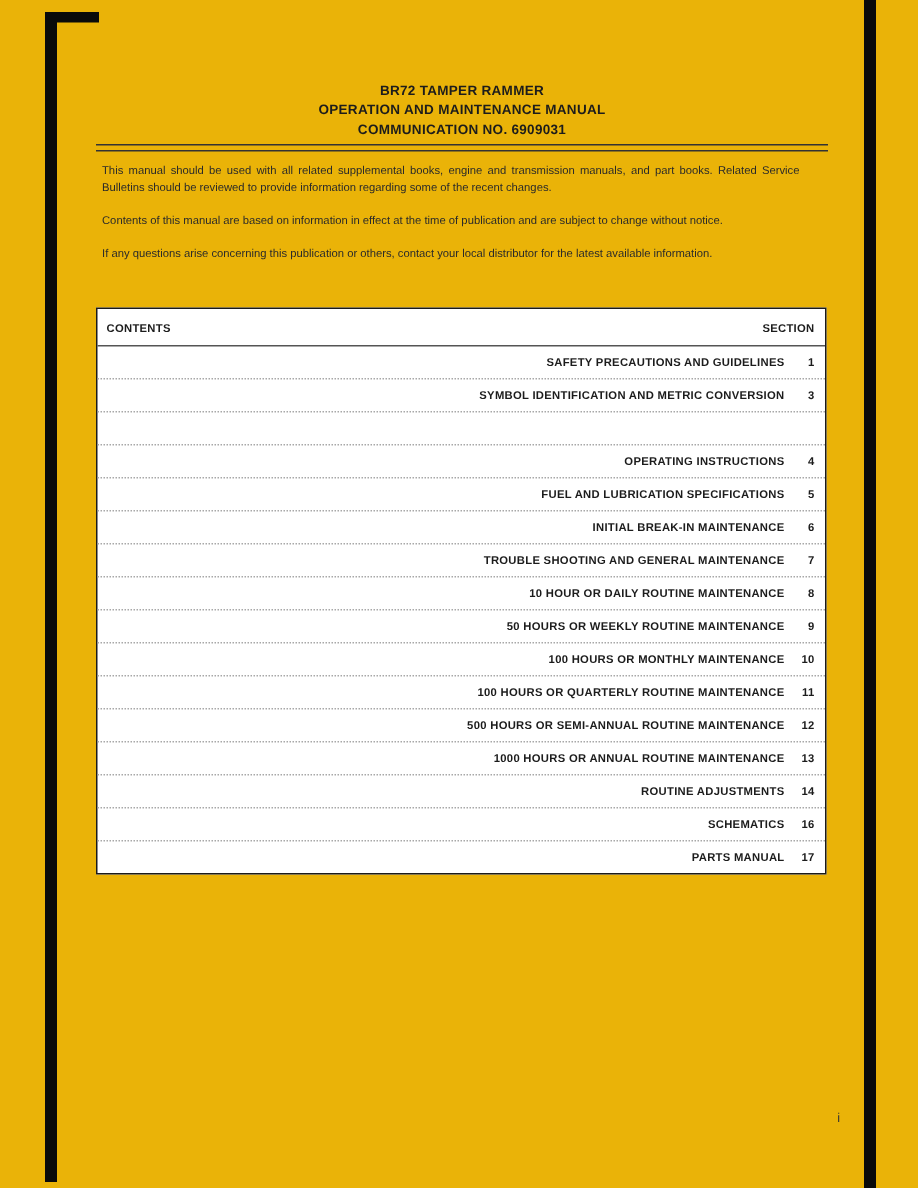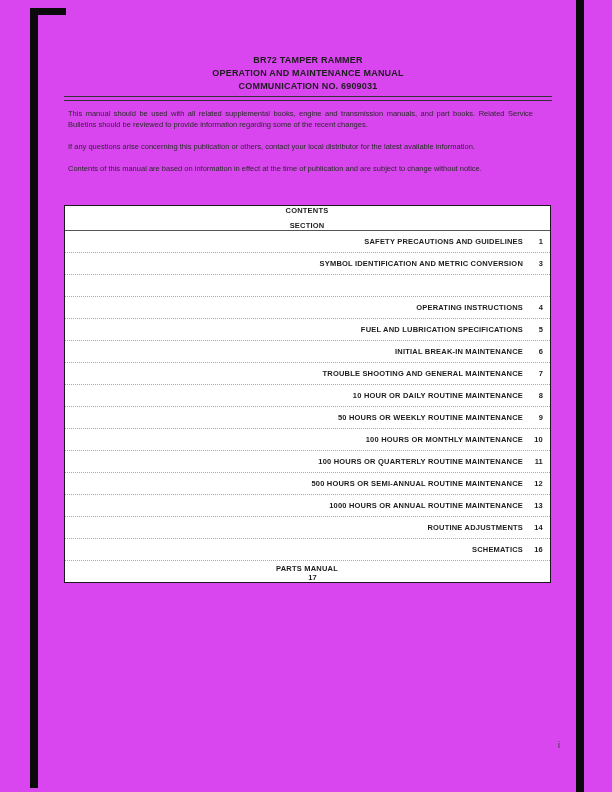--- a/index.html
+++ b/index.html
@@ -5,21 +5,21 @@
   html, body {
     margin: 0;
     padding: 0;
     background: #ffffff;
     font-family: "Liberation Sans", "DejaVu Sans", sans-serif;
   }
   .page {
     position: relative;
     width: 612px;
     height: 792px;
-    background: #d946ef;
+    background: #eab308;
     color: #1c1c1c;
     overflow: hidden;
   }
   
   .scan-bar-left {
     position: absolute;
     left: 30px; top: 8px;
     width: 8px; height: 780px;
     background: #0a0a0a;
   }
@@ -76,36 +76,34 @@
   .toc-header {
     display: flex;
     justify-content: space-between;
     align-items: center;
     height: 24px;
     padding: 0 7px 0 6px;
     font-size: 7.5px;
     font-weight: bold;
     border-bottom: 1px solid #555;
     letter-spacing: 0.2px;
-    flex-direction: column;
   }
   .toc-row {
     display: flex;
     justify-content: flex-end;
     align-items: center;
     height: 21px;
     padding: 0 7px 0 6px;
     font-size: 7.5px;
     font-weight: bold;
     border-bottom: 1px dotted #a8a8a8;
     letter-spacing: 0.2px;
   }
   .toc-row:last-child {
     border-bottom: none;
-    flex-direction: column;
   }
   .toc-row .sec {
     min-width: 20px;
     text-align: right;
   }
   .footer-page-num {
     position: absolute;
     left: 540px; top: 740px;
     width: 20px;
     text-align: right;
@@ -125,22 +123,22 @@
   <div class="title-block">
     <div>BR72 TAMPER RAMMER</div>
     <div>OPERATION AND MAINTENANCE  MANUAL</div>
     <div>COMMUNICATION NO. 6909031</div>
   </div>
 
   <div class="double-rule"></div>
 
   <div class="intro">
     <p>This manual should be used with all related supplemental books, engine and transmission manuals, and part books.  Related Service Bulletins should be reviewed to provide information regarding some of the recent changes.</p>
+    <p>Contents of this manual are based on information in effect at the time of publication and are subject to change without notice.</p>
     <p>If any questions arise concerning this publication or others, contact your local distributor for the latest available information.</p>
-    <p>Contents of this manual are based on information in effect at the time of publication and are subject to change without notice.</p>
   </div>
 
   <div class="toc">
     <div class="toc-header">
       <span>CONTENTS</span>
       <span>SECTION</span>
     </div>
 
     <div class="toc-row">
       <span>SAFETY PRECAUTIONS AND GUIDELINES</span>

